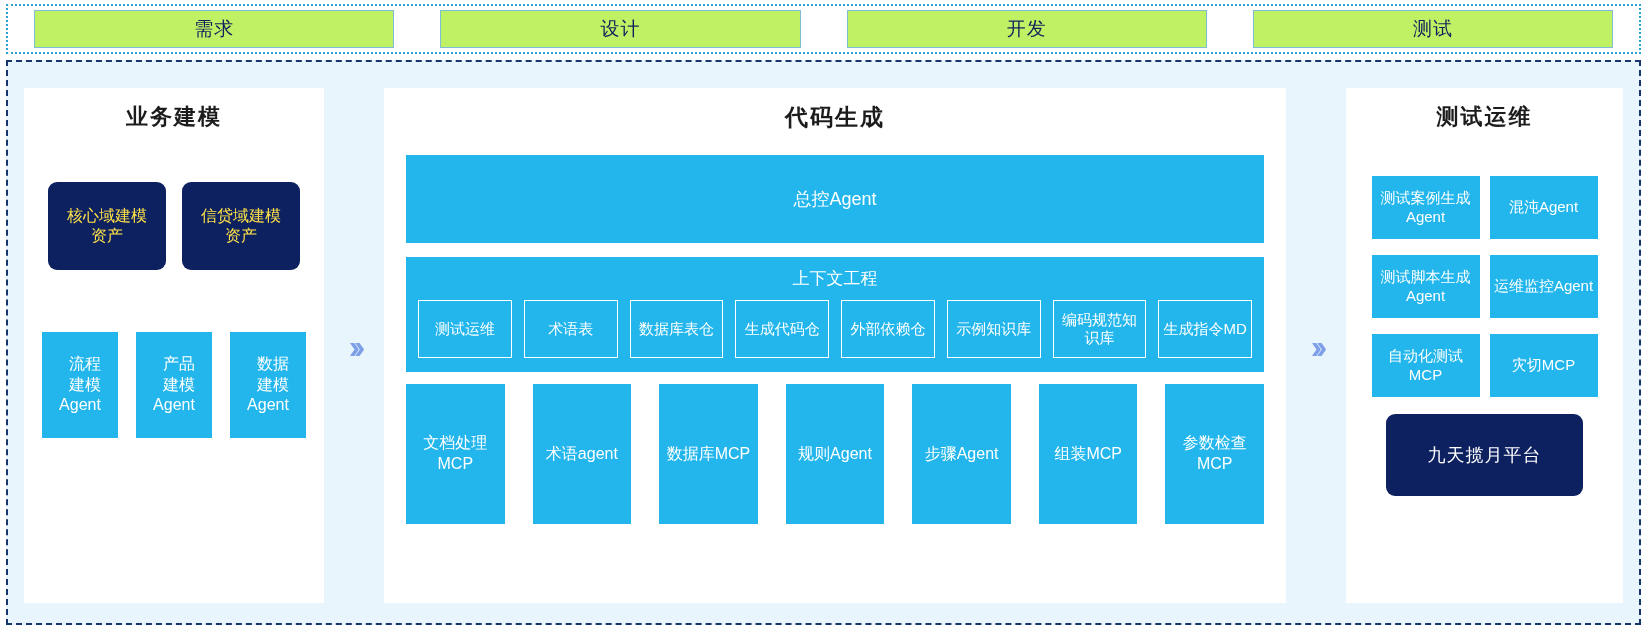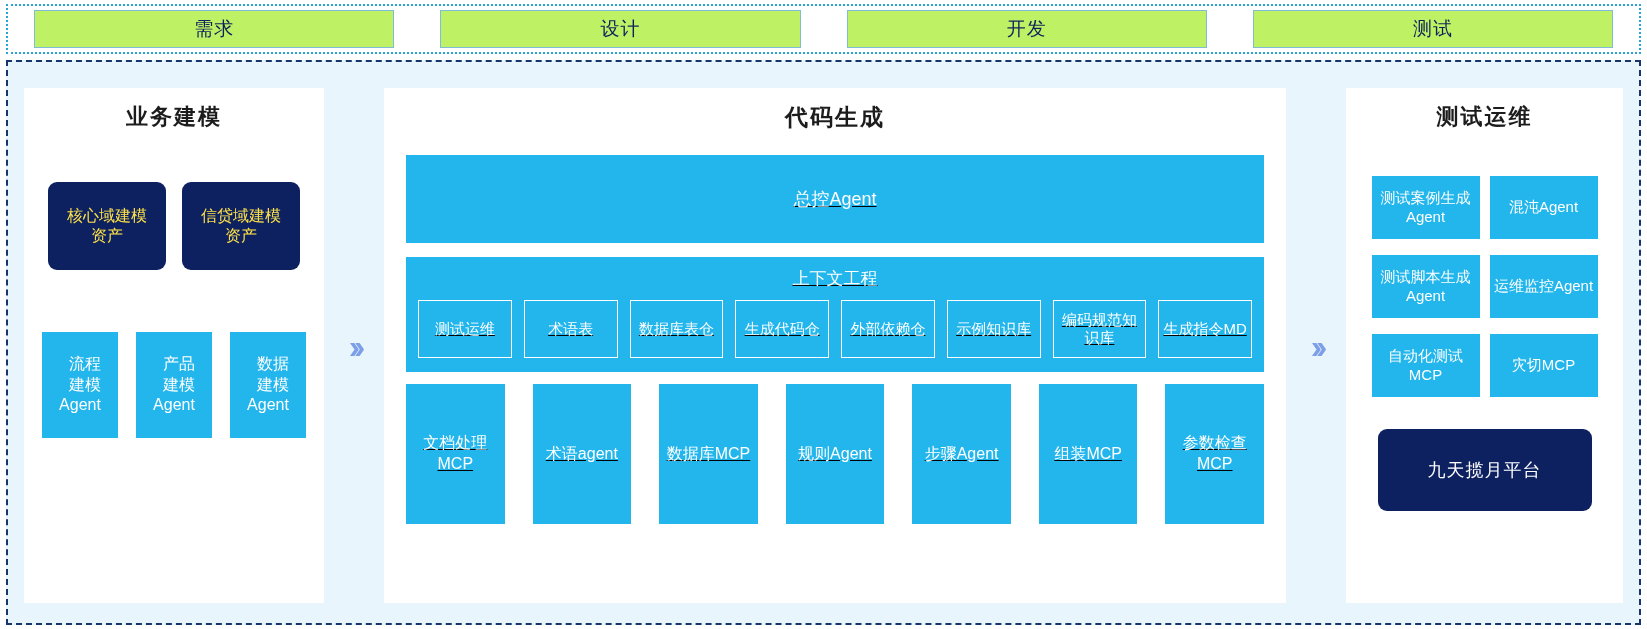--- a/index.html
+++ b/index.html
@@ -72,21 +72,21 @@
   .agent-row { display: flex; gap: 18px; margin-top: 62px; }
   .agent-tall {
     width: 76px; height: 106px;
     background: #22b6ec; color:#ffffff;
     font-size: 16px; line-height: 1.3;
     display: flex; align-items: center; justify-content: center;
     text-align: right;
   }
 
   
-  .mid-inner { width: 100%; padding: 0 22px; text-decoration: underline; }
+  .mid-inner { width: 100%; padding: 0 22px; }
   .master-agent {
     margin-top: 18px;
     height: 88px; background: #22b6ec; color: #ffffff;
     font-size: 18px;
     display: flex; align-items: center; justify-content: center;
   }
   .ctx-block {
     margin-top: 14px; background: #22b6ec;
     padding: 10px 12px 14px 12px;
   }
@@ -118,22 +118,22 @@
     display: grid; grid-template-columns: 108px 108px;
     gap: 16px 10px;
   }
   .right-cell {
     height: 63px; background: #22b6ec; color: #ffffff;
     font-size: 15px; line-height: 1.25;
     display: flex; align-items: center; justify-content: center;
     text-align: center; padding: 0 4px;
   }
   .platform-box {
-    margin-top: 32px;
-    width: 214px; height: 82px;
+    margin-top: 17px;
+    width: 197px; height: 82px;
     background: #0d2060; border-radius: 9px;
     color: #ffffff; font-size: 18px; letter-spacing: 1px;
     display: flex; align-items: center; justify-content: center;
   }
 </style>
 </head>
 <body>
 
 <div class="page">
 

